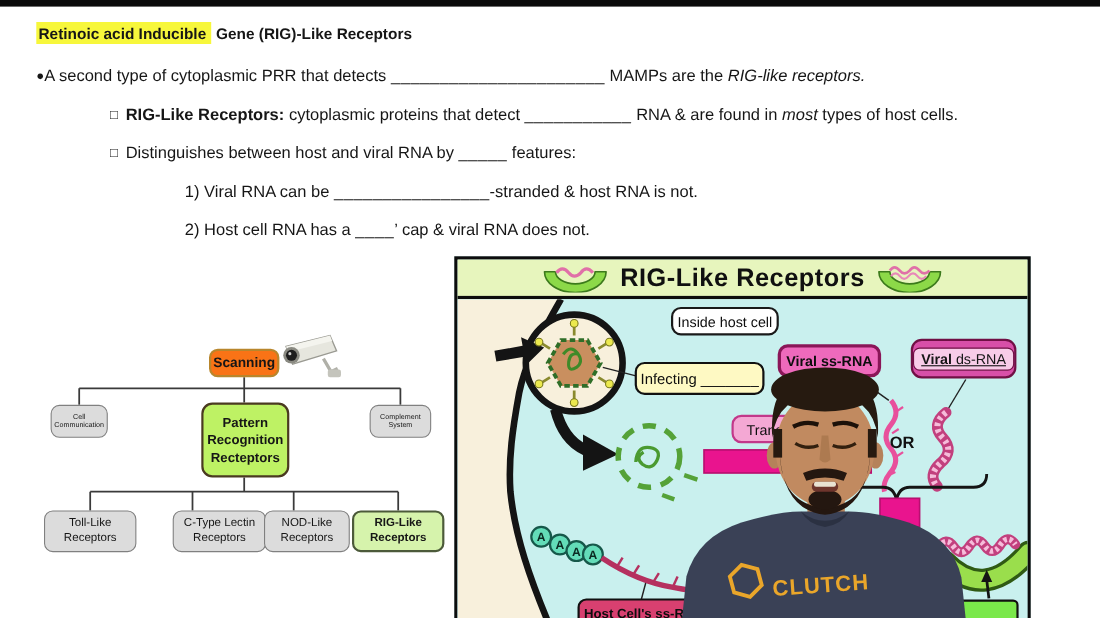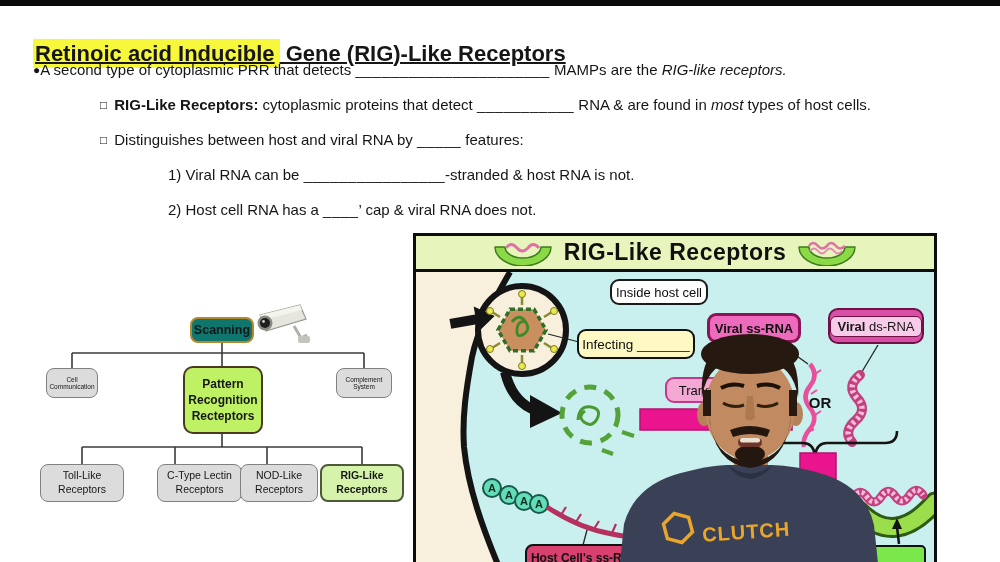--- a/index.html
+++ b/index.html
@@ -2,30 +2,30 @@
 <html><head>
 <meta charset="utf-8">
 <style>
   * { margin:0; padding:0; box-sizing:border-box; }
   body { background:#888; font-family:"Liberation Sans", sans-serif; }
   .canvas { position:relative; width:1000px; height:562px; background:#ffffff; overflow:hidden; color:#161616; }
   .abs { position:absolute; }
   .topbar { position:absolute; left:0; top:0; width:1000px; height:6px; background:#0a0a0a; }
 
   
-  .titleline { position:absolute; left:33px; top:22px; font-size:22px; font-weight:bold; text-decoration:underline; text-decoration-thickness:1.5px; white-space:nowrap;margin-top:19px; }
+  .titleline { position:absolute; left:33px; top:22px; font-size:14px; font-weight:bold; text-decoration-thickness:1.5px; white-space:nowrap; }
   .hl { background:#f7f73b; padding:2px 5px 2px 2px; }
   .note { position:absolute; font-size:15px; white-space:nowrap; }
   .note .marker { margin-right:7px; font-size:12px; vertical-align:1px; }
   .note .bullet { font-size:12px; vertical-align:1px; }
   .blank { letter-spacing:0.5px; }
 
   
   .tbox { position:absolute; display:flex; align-items:center; justify-content:center; text-align:center; border-radius:8px; }
-  .tbox.tan { background:#0f766e; border:2px solid #b8862c; font-weight:bold; }
+  .tbox.tan { background:#f97316; border:2px solid #b8862c; font-weight:bold; }
   .tbox.tan2 { background:#bef264; border:2.5px solid #4a3a20; font-weight:bold; border-radius:10px; }
   .tbox.gray { background:#dcdcdc; border:1.5px solid #808080; }
   .tbox.green { background:#d6f3ac; border:2px solid #4c5a3a; font-weight:bold; }
 
   
   .panel { position:absolute; left:413px; top:233px; width:524px; height:372px; border:3px solid #0d0d0d; background:#c9f0ee; }
   .panel-header { position:relative; width:100%; height:36px; background:#e7f5bd; border-bottom:3px solid #0d0d0d; display:flex; align-items:center; justify-content:center; gap:10px; }
   .panel-title { font-size:23px; font-weight:bold; color:#101010; letter-spacing:0.5px; }
   .panel-body { position:relative; width:518px; height:330px; background:#c9f0ee; }
   .panel-body > svg, .panel-body > .lbl, .panel-body > .lblwrap { position:absolute; }
@@ -232,21 +232,21 @@
 
       <div class="lbl lbl-white" style="left:194px; top:7px; width:98px; height:26px;">
           <span>Inside host cell</span>
         </div>
       <div class="lbl lbl-green" style="left:161px; top:57px; width:118px; height:30px;">
           <span>Infecting _______</span>
         </div>
       <div class="lbl lbl-pink" style="left:291px; top:41px; width:94px; height:30px;">
           <span><b>Viral</b><span> ss-RNA</span></span>
         </div>
-      <div class="lbl-pinkouter" style="position:absolute; left:412px; top:36px; width:96px; height:36px;">
+      <div class="lbl-pinkouter" style="position:absolute; left:412px; top:36px; width:96px; height:36px;text-decoration:underline;">
           <span class="lbl-pinkinner"><b>Viral</b><span> ds-RNA</span></span>
         </div>
       <div class="lbl lbl-rose" style="left:249px; top:105px; width:102px; height:26px;">
           <span>Transcription</span>
         </div>
       <div class="lbl or-txt" style="left:388px; top:120px; width:32px; height:20px; border:none;">
           <span>OR</span>
         </div>
       <div class="lbl lbl-host" style="left:109px; top:272px; width:120px; height:28px;">
           <span>Host Cell's ss-RNA</span>

